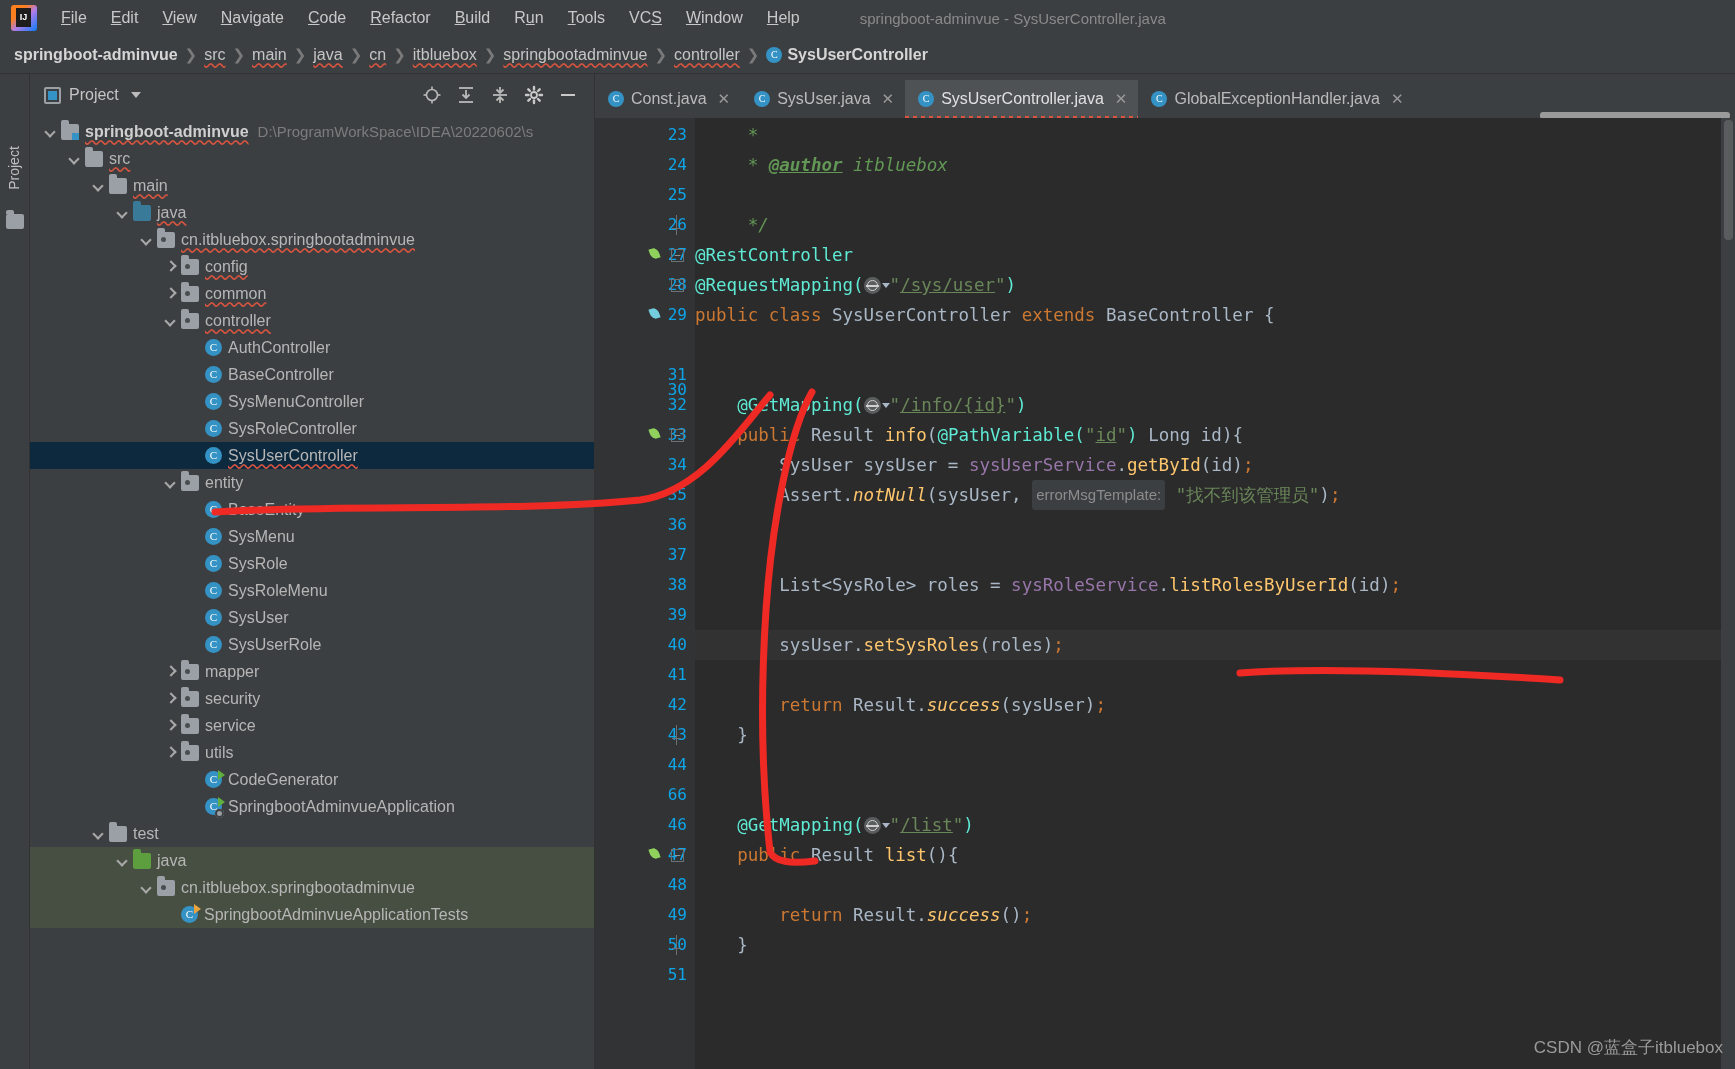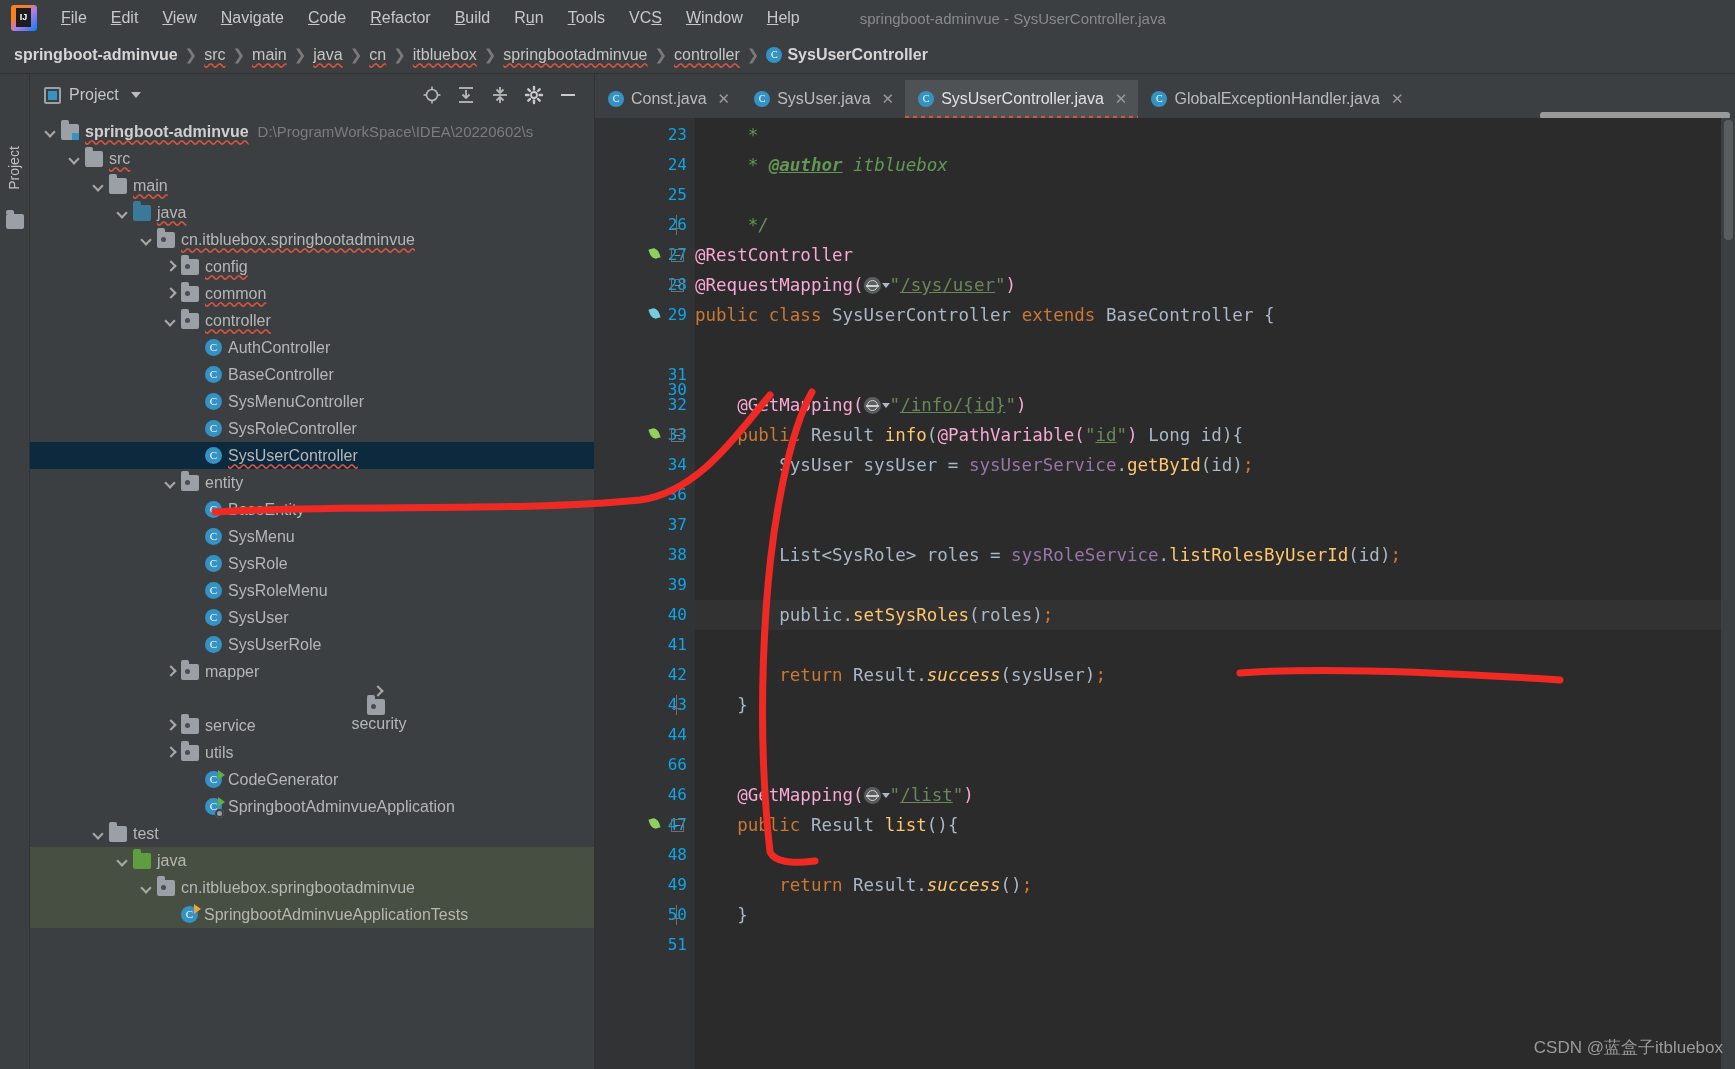--- a/index.html
+++ b/index.html
@@ -216,21 +216,21 @@
   .fold.end:after{
     content:""; position:absolute; left:1px; top:9px; width:9px; height:1px; background:#6e7173;
   }
   .ctext {
     position:absolute; left:0; top:0; line-height:30px; white-space:pre;
     font-family:"DejaVu Sans Mono", monospace; font-size:17.5px;
   }
   
   .c-cmt { color:#629755; font-style:italic; }
   .c-tag { color:#629755; font-style:italic; text-decoration:underline; font-weight:bold;}
-  .c-ann { color:#f9a8d4; }
+  .c-ann { color:#5eead4; }
   .c-kw  { color:#cc7832; }
   .c-cls { color:#a9b7c6; }
   .c-str { color:#6a8759; }
   .c-strlink { color:#6a8759; text-decoration:underline; }
   .c-pln { color:#a9b7c6; }
   .c-fld { color:#9876aa; }
   .c-mth { color:#ffc66d; }
   .c-mthstatic { color:#ffc66d; font-style:italic; }
   .hintchip {
     display:inline-block; background:#3c3f41; color:#8c8c8c;
@@ -483,21 +483,21 @@
         <div class="tnode" style="padding-left: 158px;">
           <span class="arrow"></span>
           <span class="ico cls">C</span>
           <span class="tlabel">SysUserRole</span>
         </div>
         <div class="tnode" style="padding-left: 134px;">
           <span class="arrow r"></span>
           <span class="ico pkg"></span>
           <span class="tlabel">mapper</span>
         </div>
-        <div class="tnode" style="padding-left: 134px; flex-direction: column;">
+        <div class="tnode" style="padding-left: 134px;">
           <span class="arrow r"></span>
           <span class="ico pkg"></span>
           <span class="tlabel">security</span>
         </div>
         <div class="tnode" style="padding-left: 134px;">
           <span class="arrow r"></span>
           <span class="ico pkg"></span>
           <span class="tlabel">service</span>
         </div>
         <div class="tnode" style="padding-left: 134px;">
@@ -613,38 +613,42 @@
           <div class="lnum" style="left: -100px; position: absolute; width: 92px;">33</div>
           <div class="gico" style="left: -48px;"><span class="spring-leaf"></span></div>
           <div class="fold" style="left: -24px;">−</div>
           <div class="ctext"><span class="c-kw">    public </span><span class="c-cls">Result </span><span class="c-mth">info</span><span class="c-pln">(</span><span class="c-ann">@PathVariable(</span><span class="c-str">"</span><span class="c-strlink">id</span><span class="c-str">"</span><span class="c-ann">) </span><span class="c-cls">Long </span><span class="c-pln">id){</span></div>
         </div>
         <div class="crow">
           <div class="lnum" style="left: -100px; position: absolute; width: 92px;">34</div>
           <div class="ctext"><span class="c-cls">        SysUser </span><span class="c-pln">sysUser = </span><span class="c-fld">sysUserService</span><span class="c-pln">.</span><span class="c-mth">getById</span><span class="c-pln">(id)</span><span class="c-kw">;</span></div>
         </div>
         <div class="crow">
+          <div class="lnum" style="left: -100px; position: absolute; width: 92px;">35</div>
+          <div class="ctext"><span class="c-cls">        Assert</span><span class="c-pln">.</span><span class="c-mthstatic">notNull</span><span class="c-pln">(sysUser, </span><span class="hintchip">errorMsgTemplate:</span><span class="c-str"> "找不到该管理员"</span><span class="c-pln">)</span><span class="c-kw">;</span></div>
+        </div>
+        <div class="crow">
           <div class="lnum" style="left: -100px; position: absolute; width: 92px;">36</div>
           <div class="ctext"></div>
         </div>
         <div class="crow">
           <div class="lnum" style="left: -100px; position: absolute; width: 92px;">37</div>
           <div class="ctext"></div>
         </div>
         <div class="crow">
           <div class="lnum" style="left: -100px; position: absolute; width: 92px;">38</div>
           <div class="ctext"><span class="c-cls">        List&lt;SysRole&gt; </span><span class="c-pln">roles = </span><span class="c-fld">sysRoleService</span><span class="c-pln">.</span><span class="c-mth">listRolesByUserId</span><span class="c-pln">(id)</span><span class="c-kw">;</span></div>
         </div>
         <div class="crow">
           <div class="lnum" style="left: -100px; position: absolute; width: 92px;">39</div>
           <div class="ctext"></div>
         </div>
         <div class="crow hl">
           <div class="lnum" style="left: -100px; position: absolute; width: 92px;">40</div>
-          <div class="ctext"><span class="c-pln">        public.</span><span class="c-mth">setSysRoles</span><span class="c-pln">(roles)</span><span class="c-kw">;</span></div>
+          <div class="ctext"><span class="c-pln">        sysUser.</span><span class="c-mth">setSysRoles</span><span class="c-pln">(roles)</span><span class="c-kw">;</span></div>
         </div>
         <div class="crow">
           <div class="lnum" style="left: -100px; position: absolute; width: 92px;">41</div>
           <div class="ctext"></div>
         </div>
         <div class="crow">
           <div class="lnum" style="left: -100px; position: absolute; width: 92px;">42</div>
           <div class="ctext"><span class="c-kw">        return </span><span class="c-cls">Result</span><span class="c-pln">.</span><span class="c-mthstatic">success</span><span class="c-pln">(sysUser)</span><span class="c-kw">;</span></div>
         </div>
         <div class="crow">

